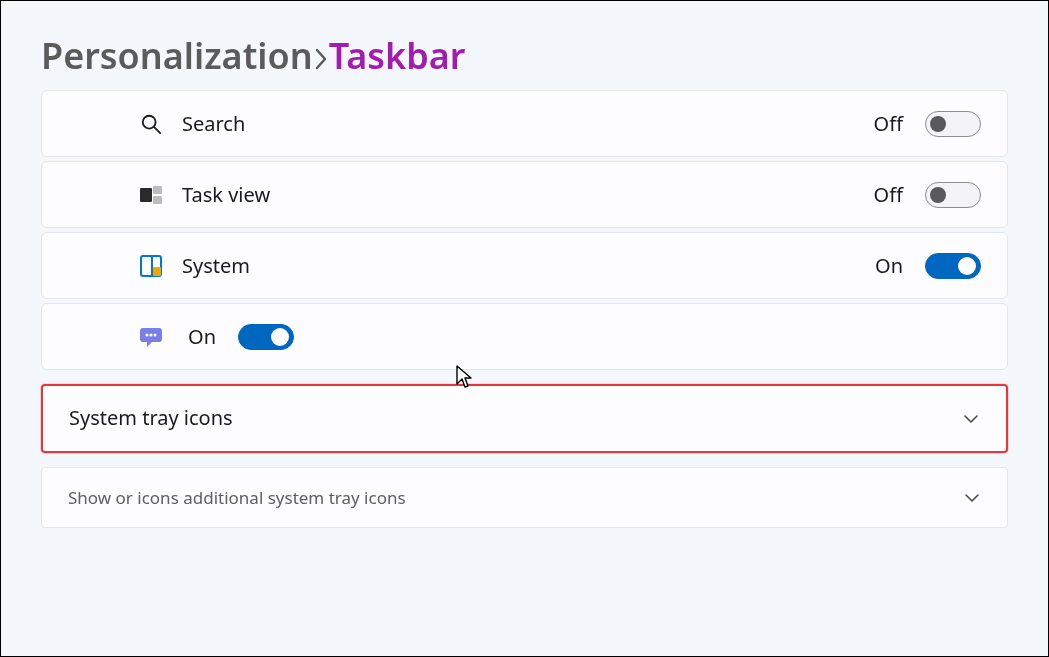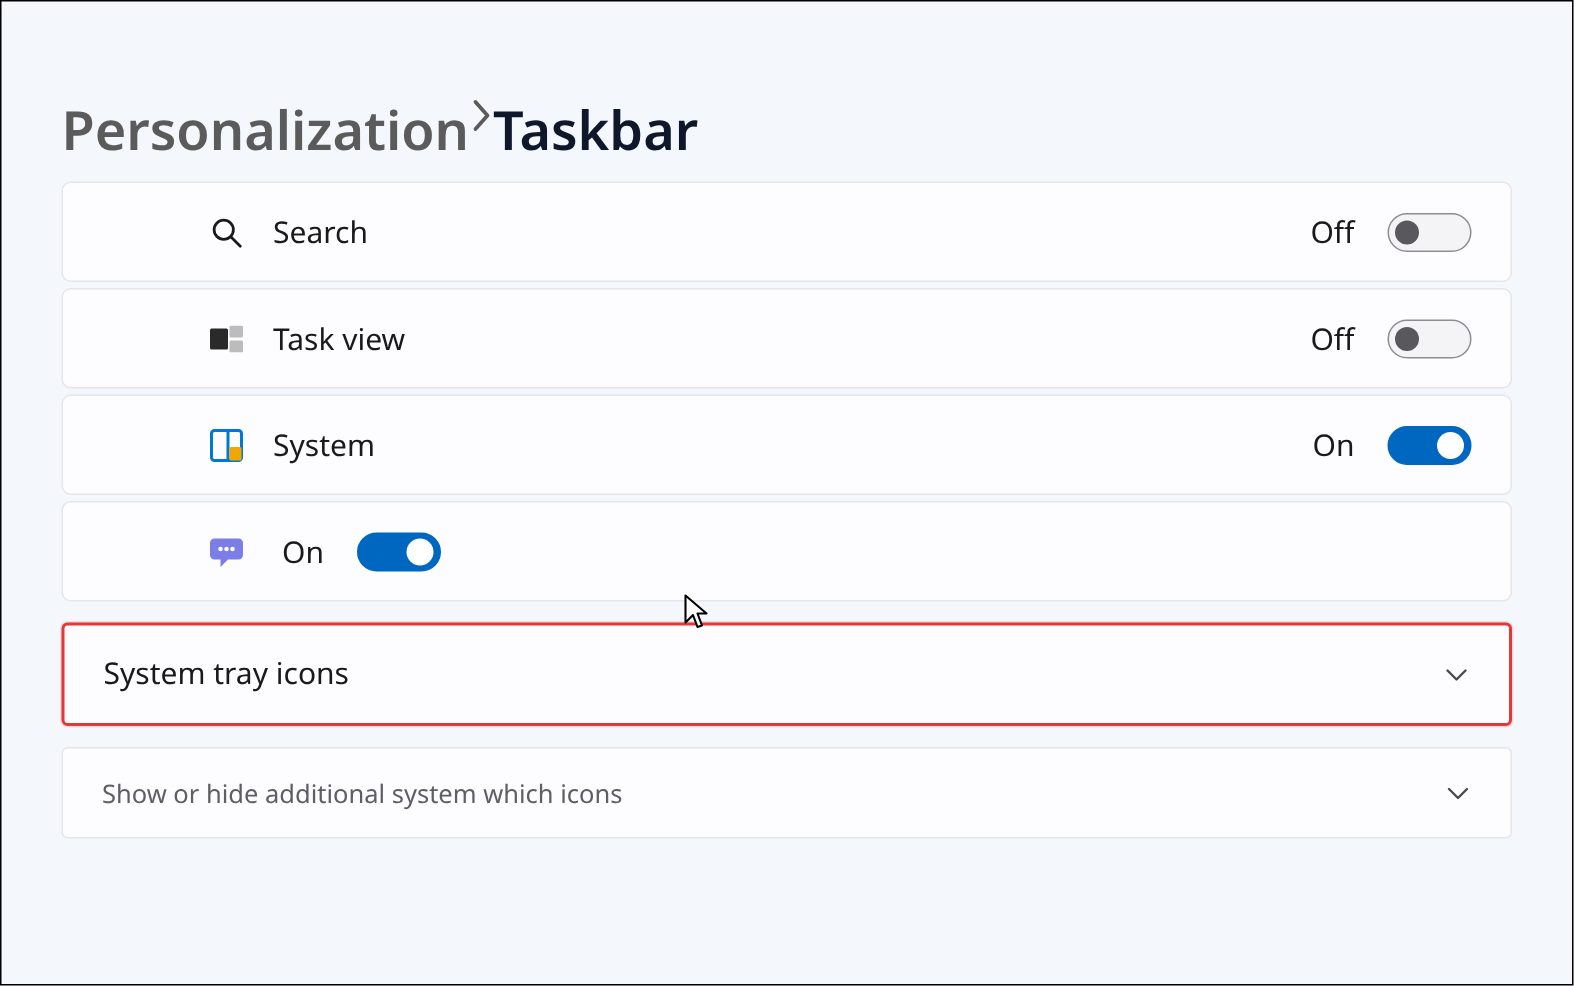--- a/index.html
+++ b/index.html
@@ -6,38 +6,37 @@
   html, body { width: 1049px; height: 657px; }
   body {
     font-family: "Segoe UI Variable", "Segoe UI", system-ui, sans-serif;
     background: #f4f7fc;
     border: 1px solid #000;
     color: #1a1a1a;
     overflow: hidden;
   }
   .breadcrumb {
     display: flex;
-    align-items: flex-start;
+    align-items: flex-end;
     padding: 30px 40px 10px 40px;
-    margin-top: 31px;
   }
   .breadcrumb-parent {
     font-size: 36px;
     font-weight: 600;
     color: #5b5b5b;
     cursor: pointer;
   }
   .breadcrumb-sep {
     font-size: 26px;
     color: #5b5b5b;
   }
   .breadcrumb-current {
     font-size: 36px;
     font-weight: 600;
-    color: #0f172a;
+    color: #a21caf;
   }
   .content {
     padding: 0 40px;
   }
   .card-group {
     background: transparent;
   }
   .row {
     background: #fdfdff;
     border: 1px solid #e6e6ea;
@@ -242,21 +241,21 @@
     </span>
     <span class="cursor">
       <svg width="20" height="26" viewBox="0 0 20 26">
           <path d="M2 2 L2 20 L7 15 L10 23 L13 22 L10 14 L16 14 Z" fill="#fff" stroke="#000" stroke-width="1.4" stroke-linejoin="round"></path>
         </svg>
     </span>
   </div>
 
   <div class="section">
     <div class="texts">
-      <div class="subtitle">Show or hide additional system which icons</div>
+      <div class="subtitle">Show or icons additional system tray icons</div>
     </div>
     <span class="chev">
       <svg width="18" height="18" viewBox="0 0 18 18">
           <path d="M3 6 L9 12 L15 6" fill="none" stroke="#4a4a4e" stroke-width="1.6" stroke-linecap="round" stroke-linejoin="round"></path>
         </svg>
     </span>
   </div>
 
 </div>
 

